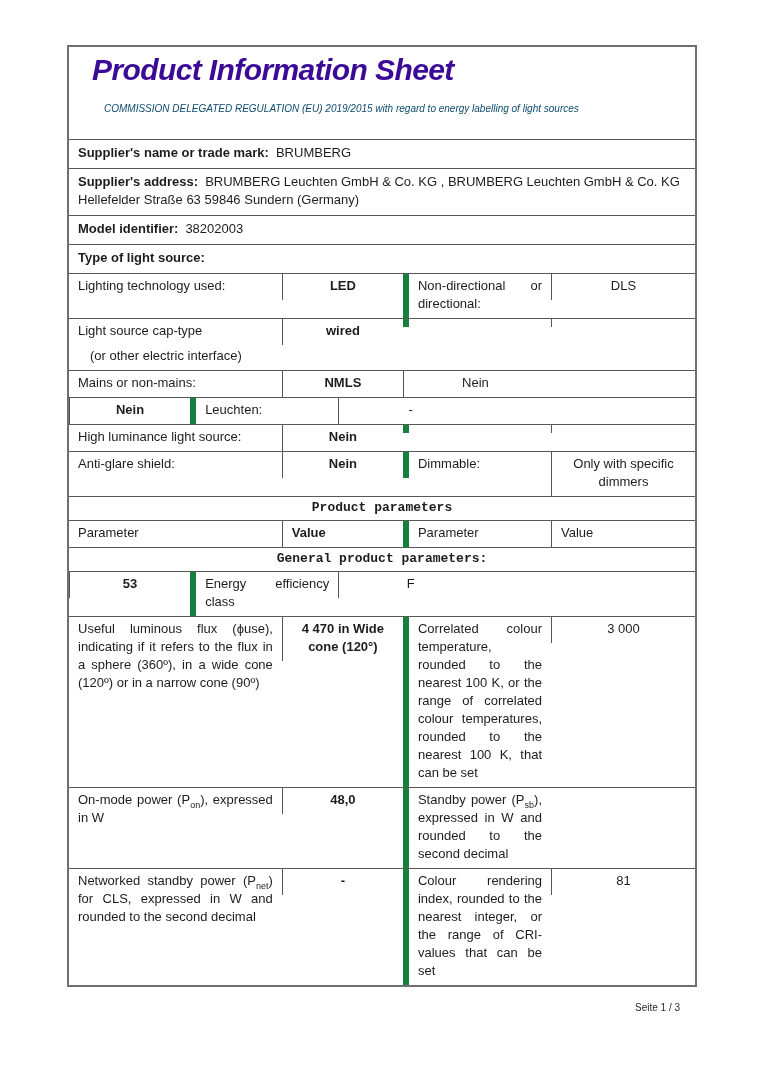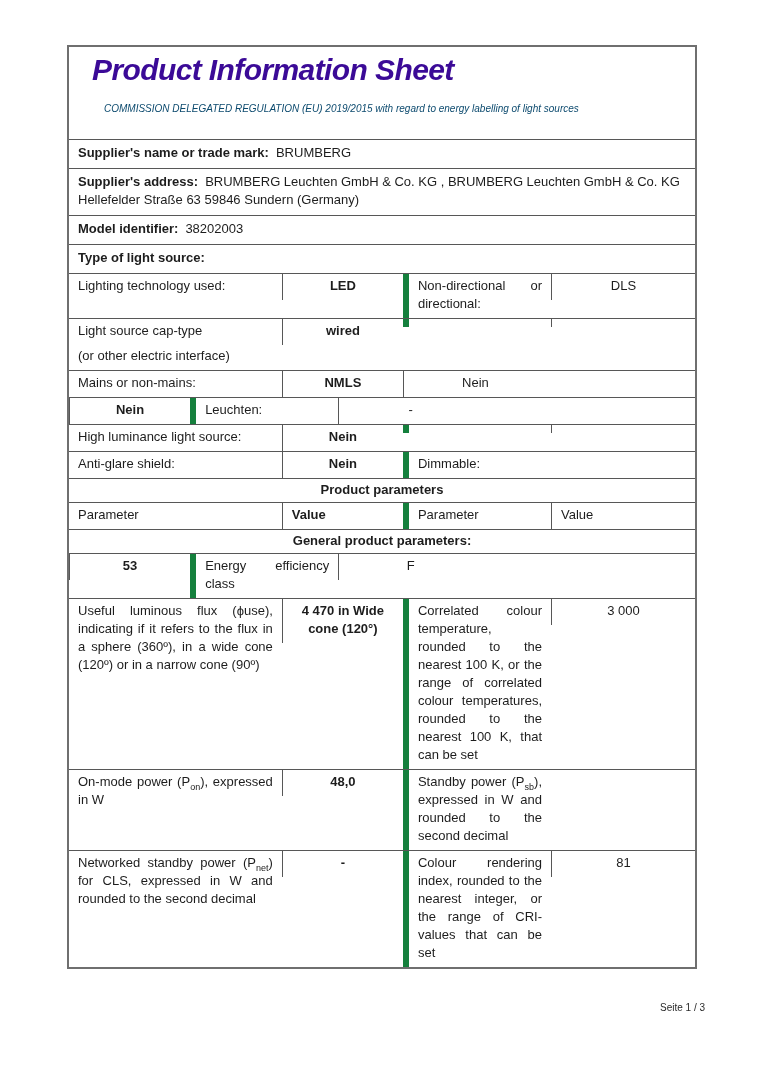--- a/index.html
+++ b/index.html
@@ -38,28 +38,28 @@
 
   
   .grow { display: flex; align-items: flex-start; }
   .c { box-sizing: border-box; padding: 3px 9px 5px; }
   .c1 { flex: 0 0 34.0%; }
   .c2 { flex: 0 0 19.35%; border-left: 1px solid #575757; font-weight: bold; }
   .c3 { flex: 0 0 23.65%; border-left: 6px solid #15803d; }
   .c4 { flex: 0 0 23.0%;  border-left: 1px solid #575757; }
   .just { text-align: justify; }
   .vcell { text-align: center; padding: 3px 5px 5px; }
-  .note2 { margin-top: 7px; }
+  .note2 { margin-top: 7px; margin-left: 12px; }
 
-  .section-title { text-align: center; font-weight: bold; padding: 2px 9px 3px; }
+  .section-title { text-align: center; font-weight: bold; padding: 2px 9px 3px; font-family: Liberation Mono, monospace; }
 
   sub { font-size: 9px; line-height: 0; }
 
   .footer {
-    position: absolute; top: 1002px; right: 59px;
+    position: absolute; top: 1002px; right: 84px;
     font-size: 10px; color: #2a2a2a;
   }
 </style>
 </head>
 <body>
 
 <div class="page">
   <div class="sheet">
 
     <div class="row title-block">
@@ -116,20 +116,21 @@
       <div class="c c1 just">High luminance light source:</div>
       <div class="c c2 vcell">Nein</div>
       <div class="c c3 just"></div>
       <div class="c c4 vcell"></div>
     </div>
 
     <div class="row grow">
       <div class="c c1 just">Anti-glare shield:</div>
       <div class="c c2 vcell">Nein</div>
       <div class="c c3 just">Dimmable:</div>
+      <div class="c c4 vcell">Only with specific dimmers</div>
     </div>
 
     <div class="row section-title">Product parameters</div>
 
     <div class="row grow">
       <div class="c c1">Parameter</div>
       <div class="c c2">Value</div>
       <div class="c c3">Parameter</div>
       <div class="c c4">Value</div>
     </div>

